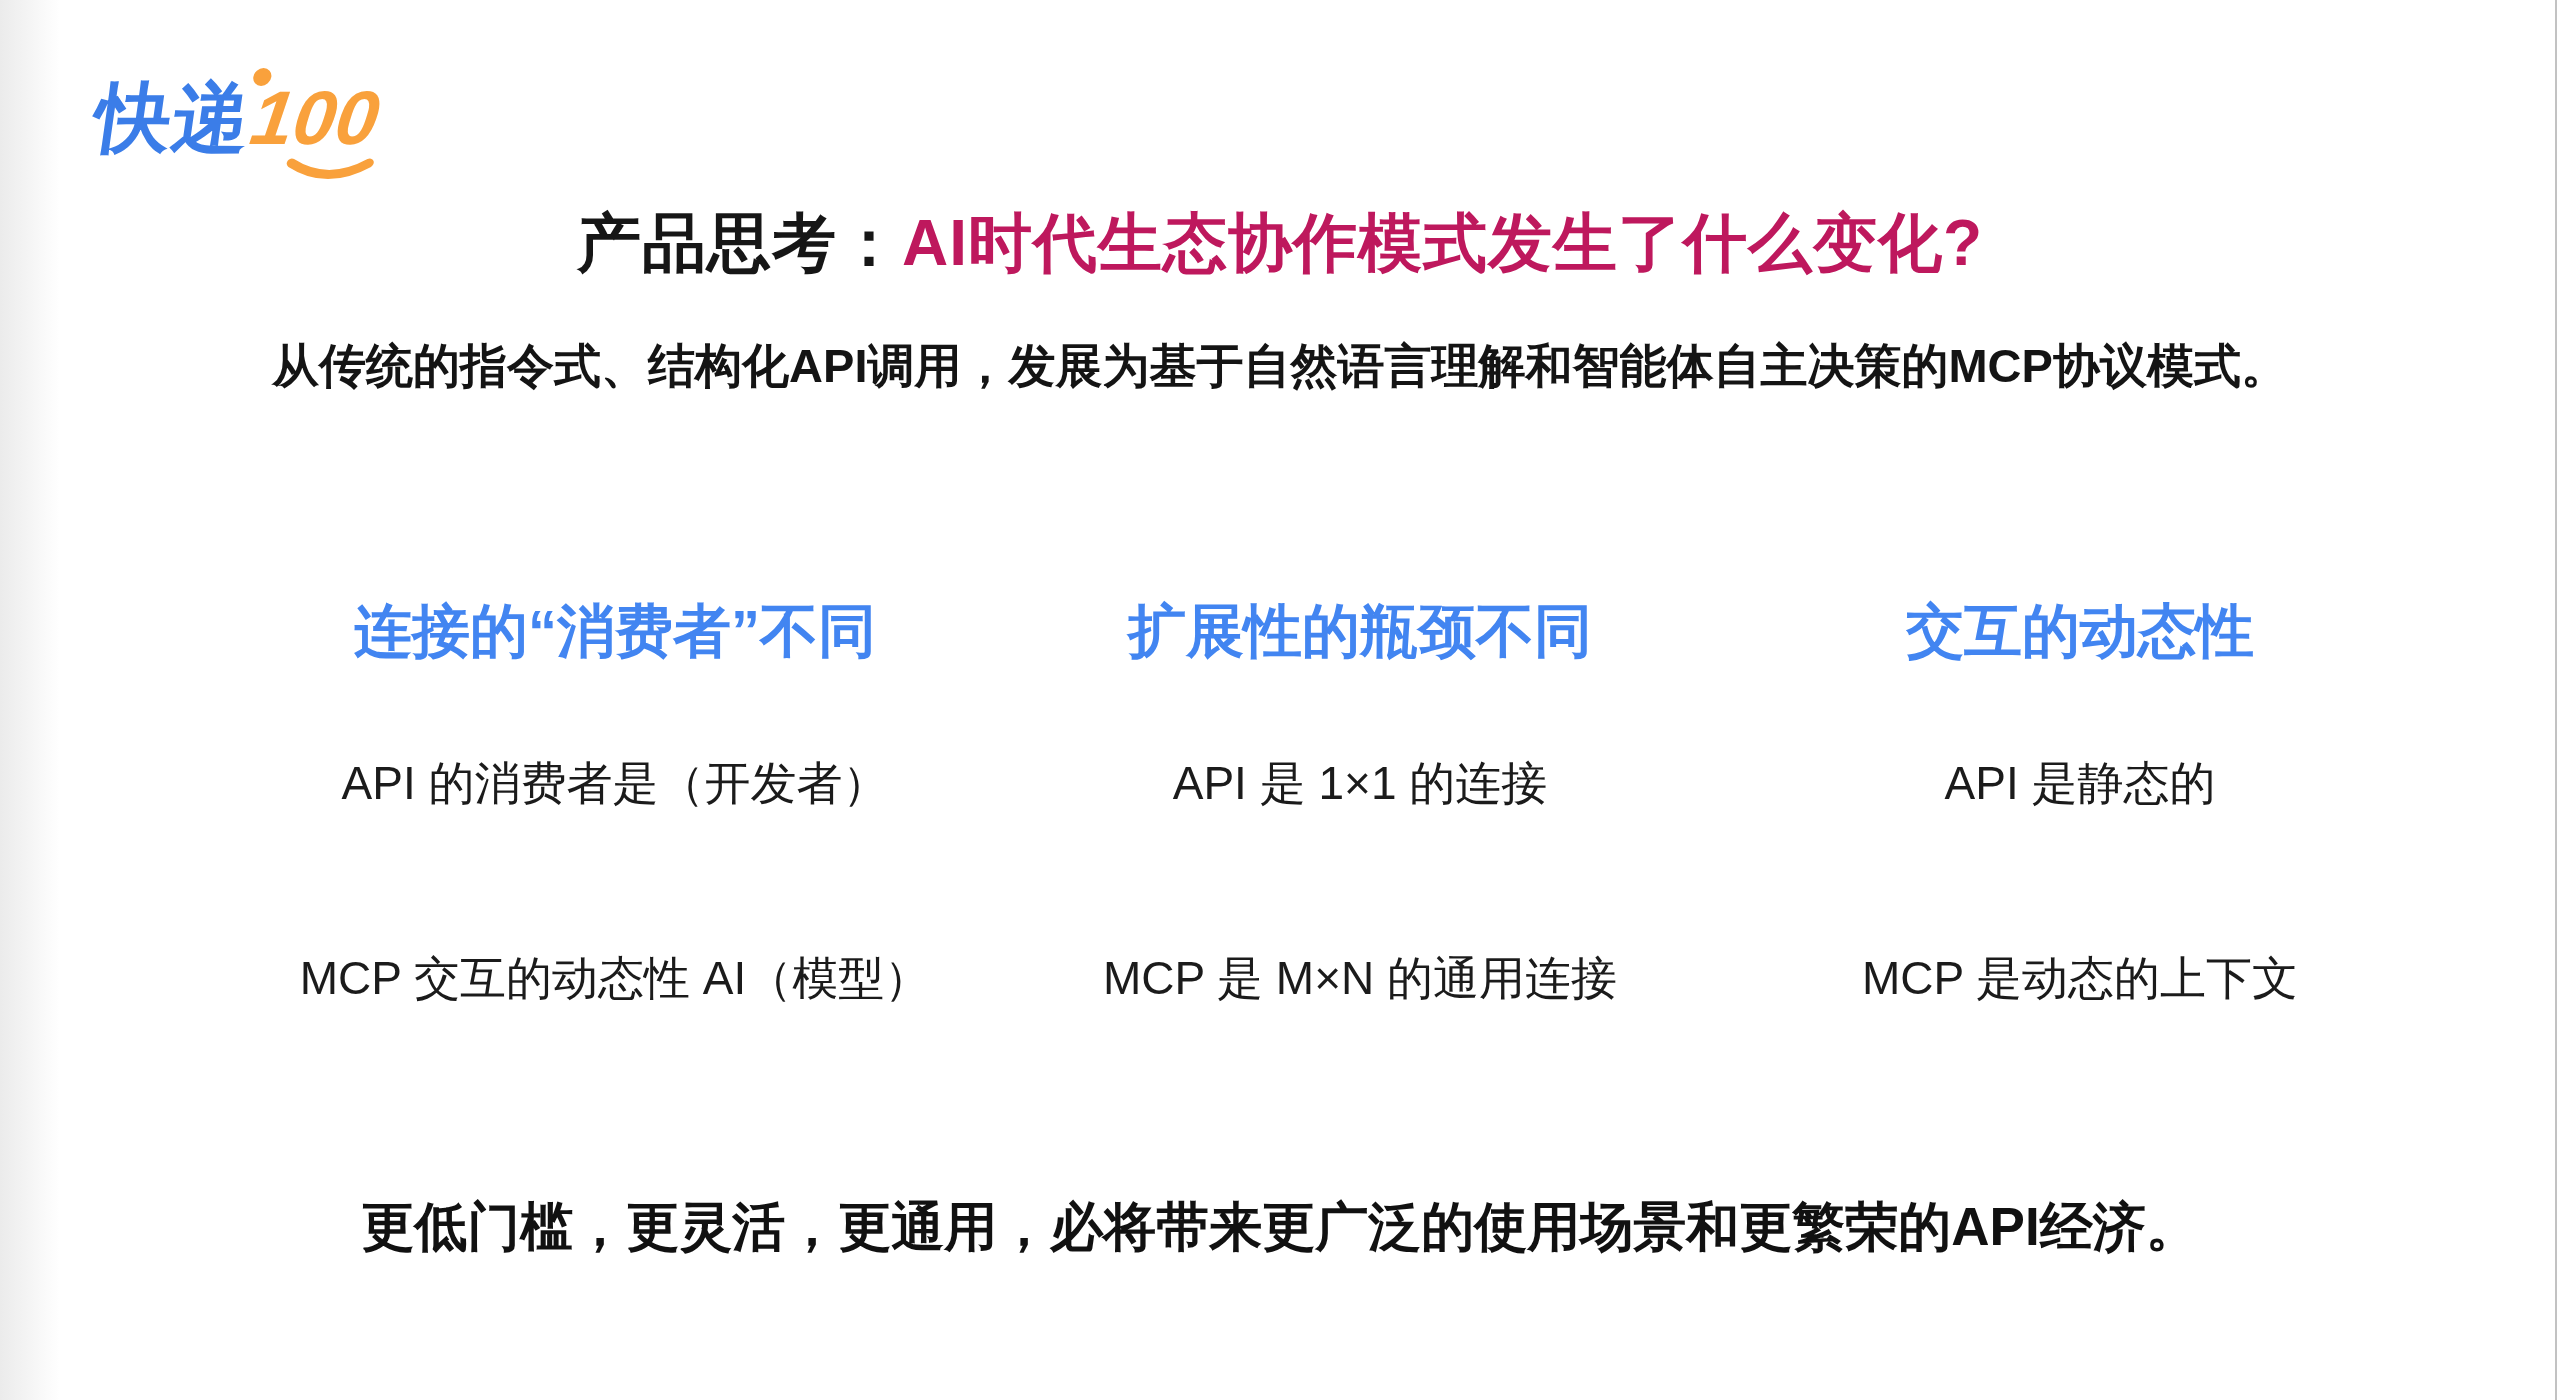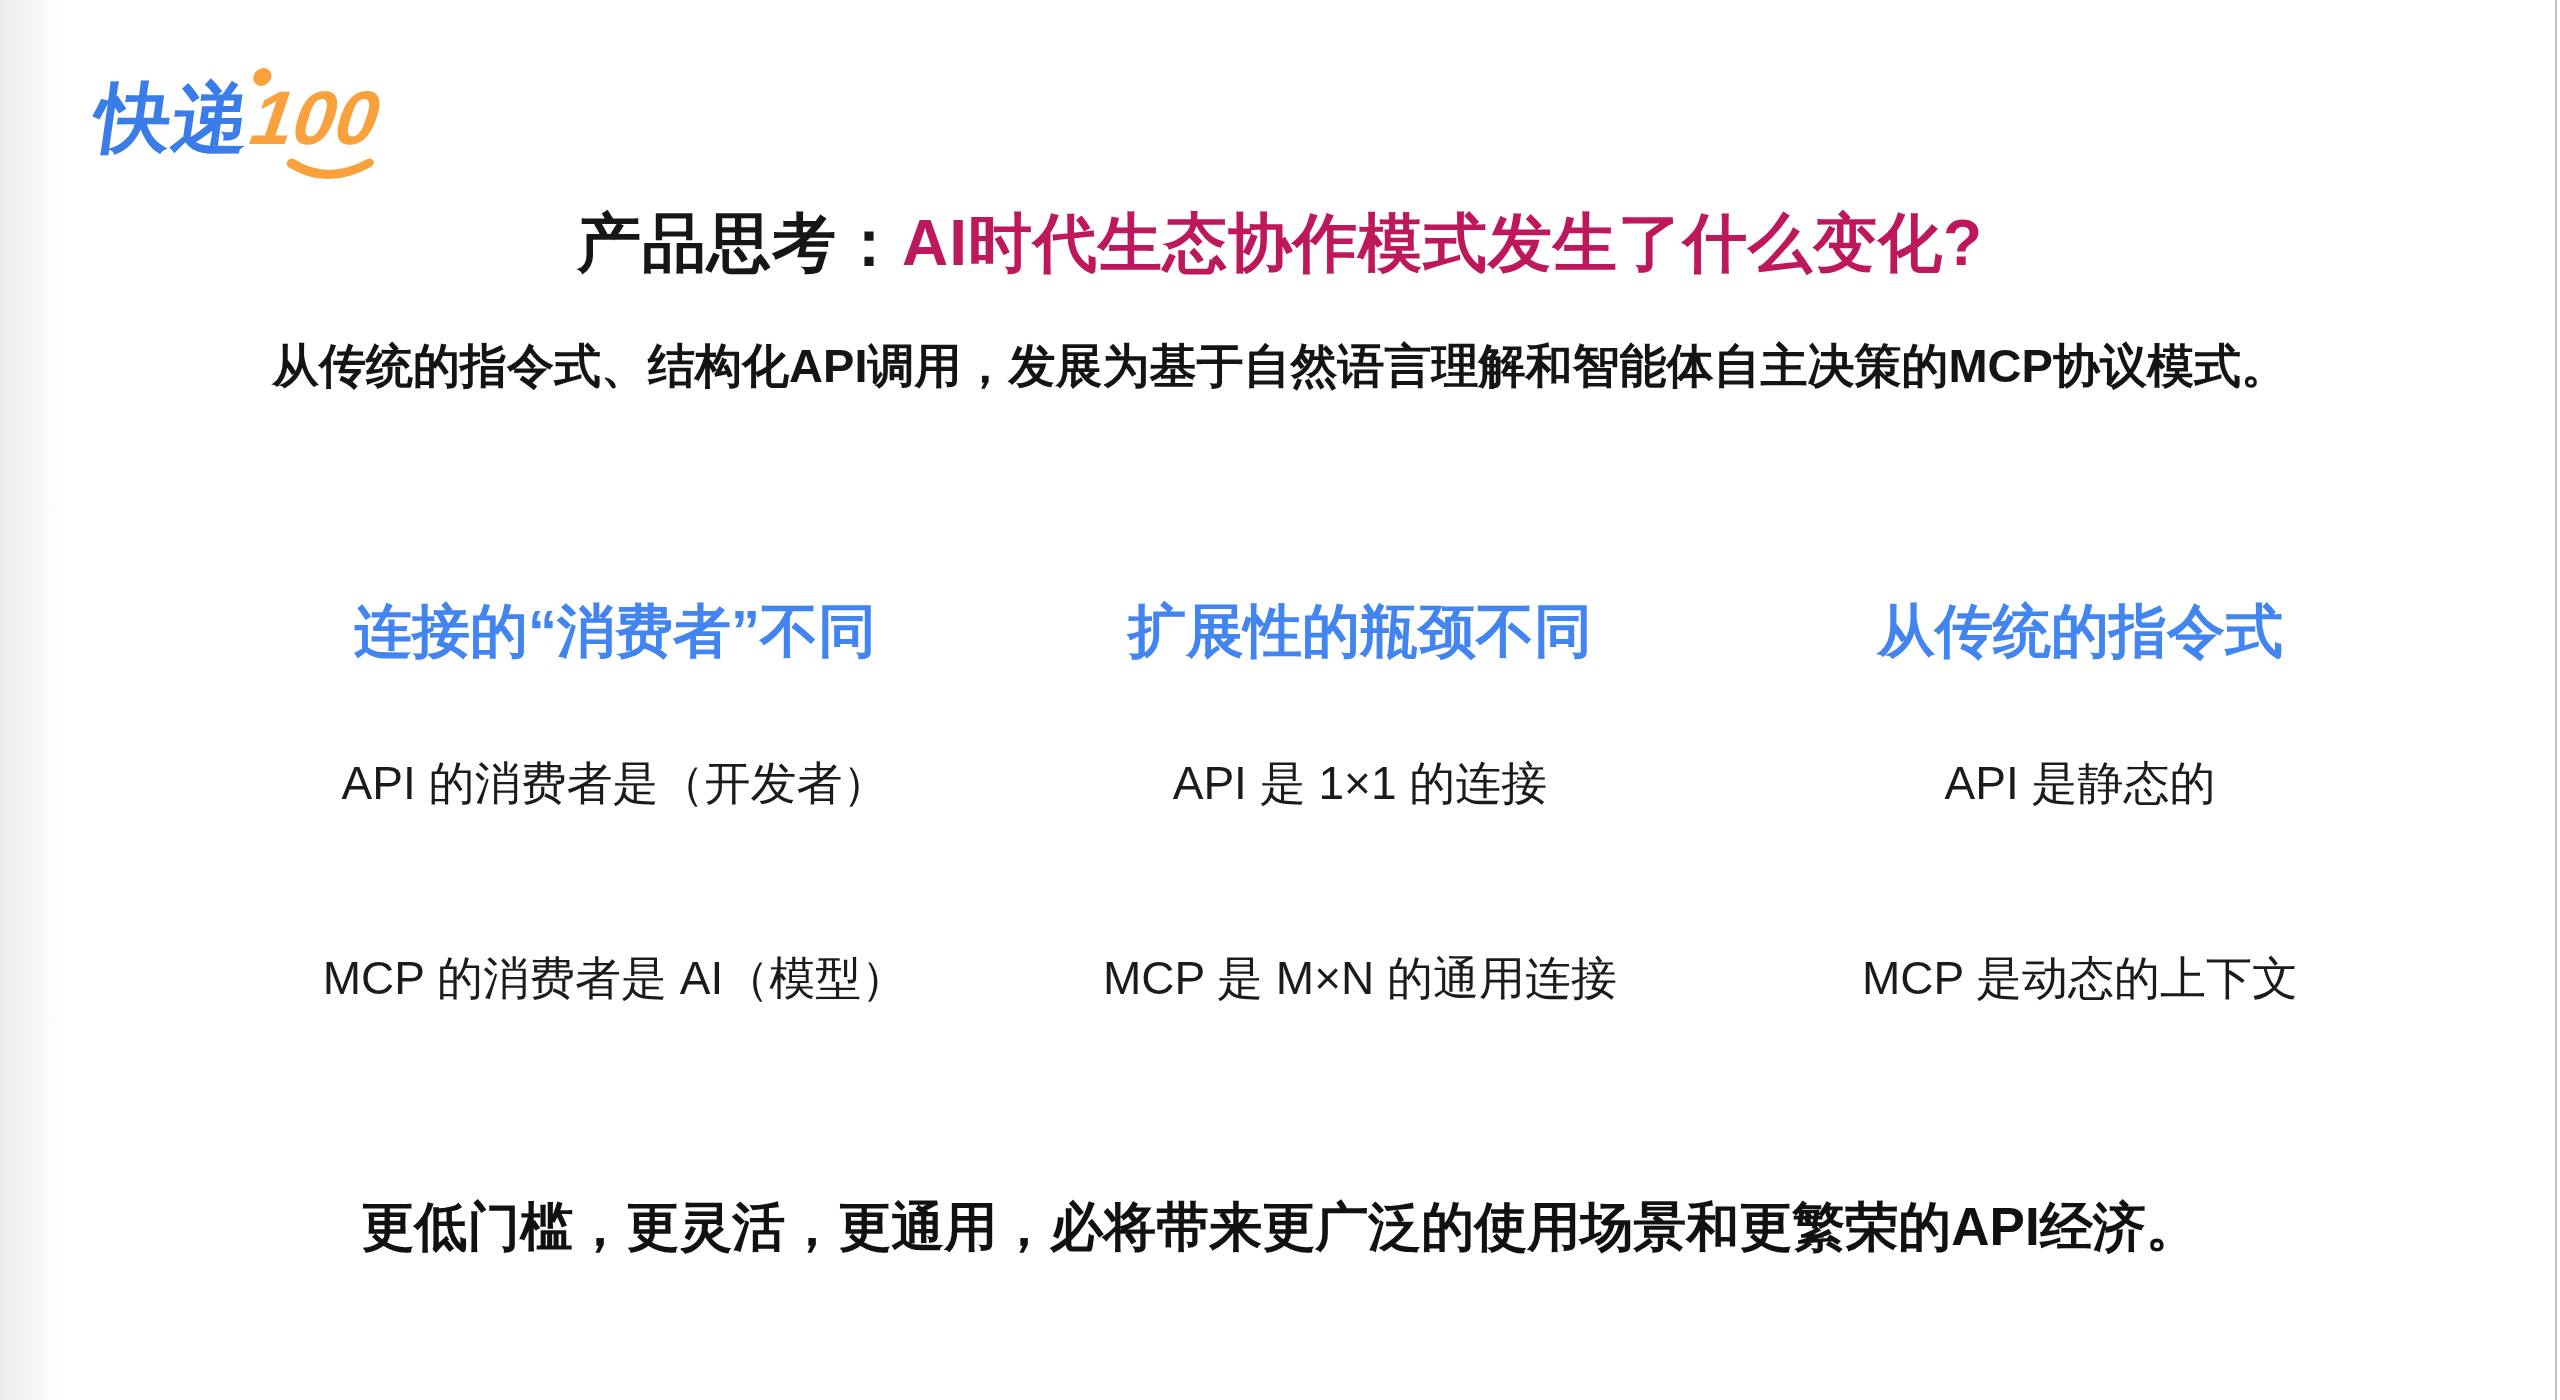--- a/index.html
+++ b/index.html
@@ -133,23 +133,23 @@
     <path d="M7 5 Q46 28 85 5" fill="none" stroke="#F9A13C" stroke-width="9" stroke-linecap="round"></path>
   </svg>
 </div>
 
 <h1 class="title"><span class="prefix">产品思考：</span><span class="highlight">AI时代生态协作模式发生了什么变化?</span></h1>
 
 <div class="subtitle">从传统的指令式、结构化API调用，发展为基于自然语言理解和智能体自主决策的MCP协议模式。</div>
 
 <div class="cell col-1 row-hdr">连接的“消费者”不同</div>
 <div class="cell col-2 row-hdr">扩展性的瓶颈不同</div>
-<div class="cell col-3 row-hdr">从传统的指令式</div>
+<div class="cell col-3 row-hdr">交互的动态性</div>
 
 <div class="cell col-1 row-1">API 的消费者是（开发者）</div>
 <div class="cell col-2 row-1">API 是 1×1 的连接</div>
 <div class="cell col-3 row-1">API 是静态的</div>
 
-<div class="cell col-1 row-2">MCP 的消费者是 AI（模型）</div>
+<div class="cell col-1 row-2">MCP 交互的动态性 AI（模型）</div>
 <div class="cell col-2 row-2">MCP 是 M×N 的通用连接</div>
 <div class="cell col-3 row-2">MCP 是动态的上下文</div>
 
 <div class="footer">更低门槛，更灵活，更通用，必将带来更广泛的使用场景和更繁荣的API经济。</div>
 
 </body></html>

